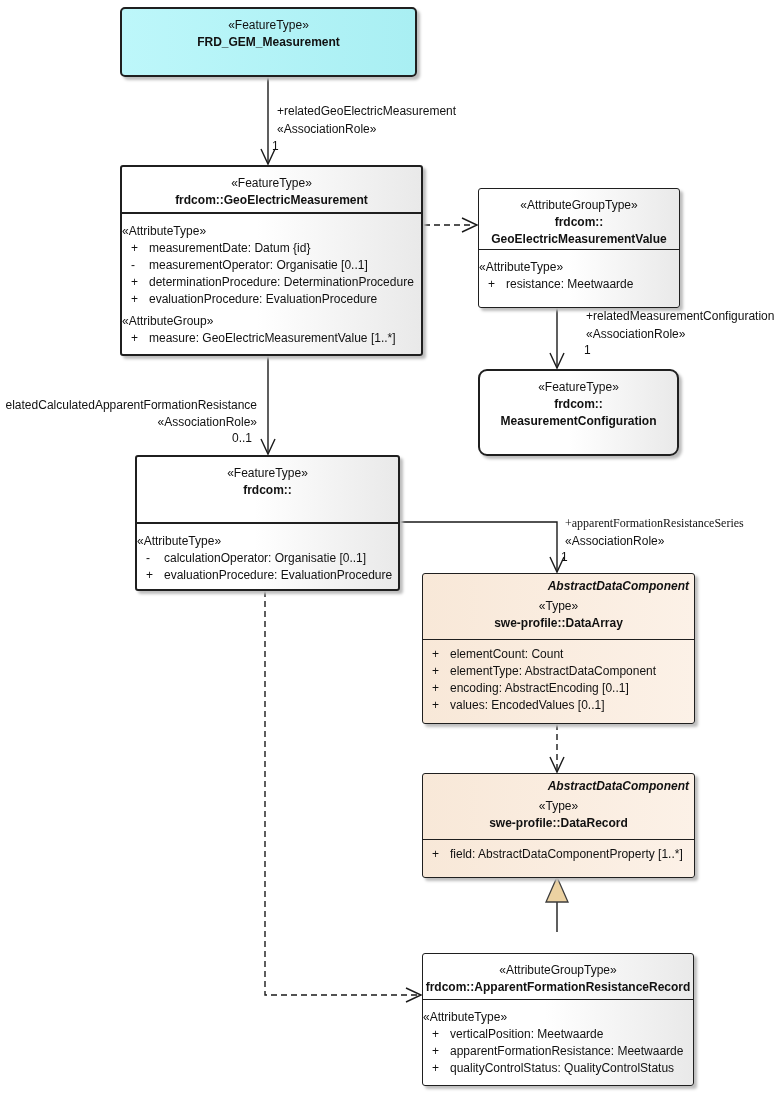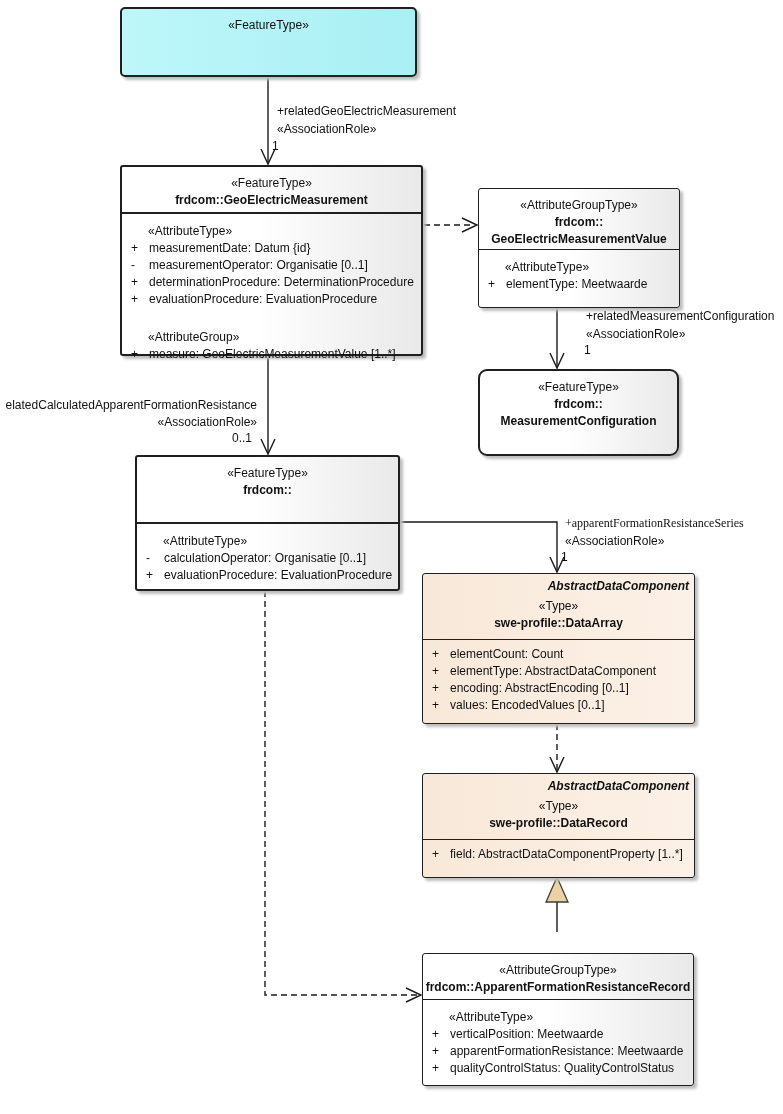--- a/index.html
+++ b/index.html
@@ -17,21 +17,21 @@
   .box.cyan{background:linear-gradient(to right,#bdf7fa,#a9eff3);border-radius:5px;}
   .box.rounded{border-radius:9px;}
   .box.tan{background:linear-gradient(to right,#f8e8d8,#fcf1e7);border-width:1.5px;}
   .box.thin{border-width:1.5px;margin-top:20px;}
   .hdr{text-align:center;padding-top:8px;line-height:17px;}
   .cname{font-weight:bold;}
   .parent-name{font-style:italic;font-weight:600;text-align:right;padding:4px 5px 0 0;line-height:16px;}
   .divider{border-top:2px solid #1f1f1f;margin-top:0;}
   .box.tan .divider{border-top-width:1.5px;}
   .attr-section{padding-top:9px;line-height:17px;}
-  .attr-header{padding-left:26px;}
+  .attr-header{padding-left:0;}
   .attr-row{display:flex;}
   .attr-row .vis{width:18px;padding-left:9px;flex:none;}
   .attr-row .txt{white-space:nowrap;}
   .clabel{position:absolute;z-index:3;white-space:nowrap;line-height:15px;}
   .clabel.right{text-align:center;}
 </style>
 </head>
 <body>
 
 <div class="canvas">
@@ -61,20 +61,21 @@
       <polygon points="557,877 546,902 568,902" fill="#ecd2a2" stroke="#3c3c3c" stroke-width="1.3"></polygon>
 
       <path d="M265 591 V995 H418" stroke-dasharray="6 4"></path>
       <path d="M406 988 L421 995 L406 1002"></path>
     </g>
   </svg>
 
   <div class="box cyan" style="left:120px;top:7px;width:297px;height:70px;">
     <div class="hdr">
       <div>«FeatureType»</div>
+      <div class="cname">FRD_GEM_Measurement</div>
     </div>
   </div>
 
   <div class="box" style="left:120px;top:165px;width:303px;height:191px;">
     <div class="hdr" style="height:45px;box-sizing:border-box;">
       <div>«FeatureType»</div>
       <div class="cname">frdcom::GeoElectricMeasurement</div>
     </div>
     <div class="divider"></div>
     <div class="attr-section">
@@ -88,40 +89,40 @@
           <span class="txt">measurementOperator: Organisatie [0..1]</span>
         </div>
       <div class="attr-row">
           <span class="vis">+</span>
           <span class="txt">determinationProcedure: DeterminationProcedure</span>
         </div>
       <div class="attr-row">
           <span class="vis">+</span>
           <span class="txt">evaluationProcedure: EvaluationProcedure</span>
         </div>
-      <div class="attr-header" style="margin-top:21px;">«AttributeGroup»</div>
+      <div class="attr-header" style="margin-top:5px;">«AttributeGroup»</div>
       <div class="attr-row">
           <span class="vis">+</span>
           <span class="txt">measure: GeoElectricMeasurementValue [1..*]</span>
         </div>
     </div>
   </div>
 
   <div class="box thin" style="left:478px;top:168px;width:202px;height:120px;">
     <div class="hdr" style="height:60px;box-sizing:border-box;">
       <div>«AttributeGroupType»</div>
       <div class="cname">frdcom::</div>
       <div class="cname">GeoElectricMeasurementValue</div>
     </div>
     <div class="divider" style="border-top-width:1.5px;"></div>
     <div class="attr-section">
       <div class="attr-header">«AttributeType»</div>
       <div class="attr-row">
           <span class="vis">+</span>
-          <span class="txt">elementType: Meetwaarde</span>
+          <span class="txt">resistance: Meetwaarde</span>
         </div>
     </div>
   </div>
 
   <div class="box rounded" style="left:478px;top:369px;width:201px;height:87px;">
     <div class="hdr">
       <div>«FeatureType»</div>
       <div class="cname">frdcom::</div>
       <div class="cname">MeasurementConfiguration</div>
     </div>

